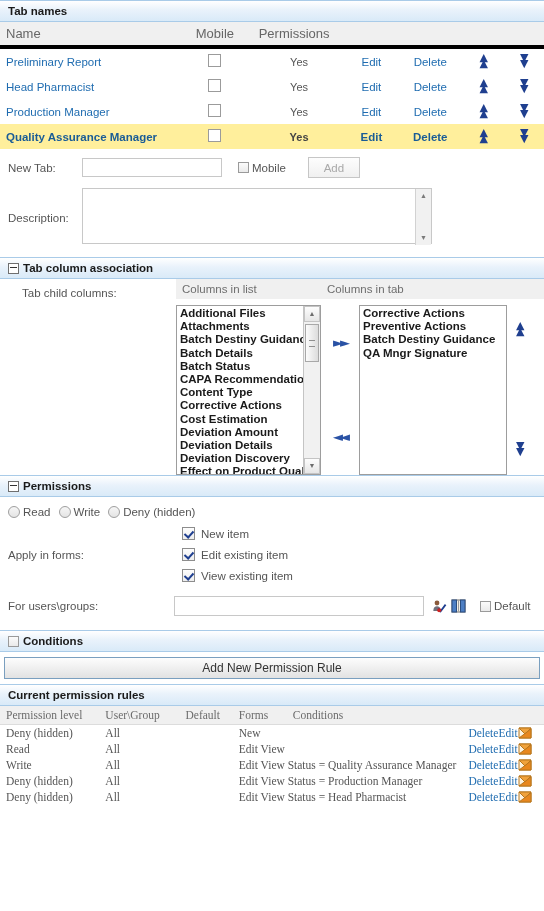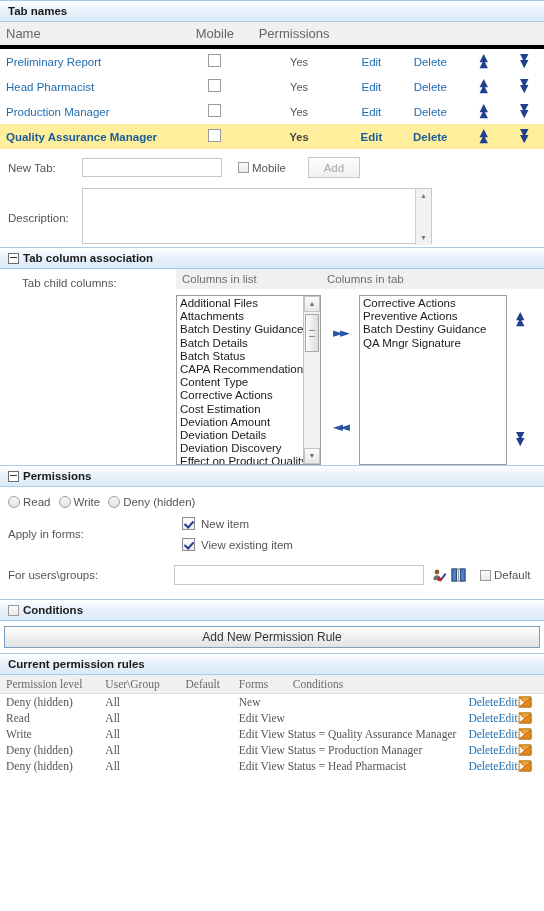--- a/index.html
+++ b/index.html
@@ -166,20 +166,21 @@
     font-size: 11.5px;
     padding: 4px 6px;
     box-sizing: border-box;
   }
   .lbox {
     border: 1px solid #9d9d9d;
     background: #fff;
     box-sizing: border-box;
     overflow: hidden;
     position: relative;
+    font-weight: bold;
   }
   .lbox .item {
     font-size: 11.5px;
     color: #1a1a1a;
     padding: 0 3px;
     line-height: 13.2px;
     white-space: nowrap;
     cursor: pointer;
   }
   .sbar {
@@ -340,21 +341,21 @@
   <span class="frm-label" style="width:74px;padding-top:2px">Description:</span>
   <div style="position:relative">
     <textarea class="ta" style="width: 350px; height: 56px; padding-right: 16px;" value=""></textarea>
     <div style="position:absolute;right:1px;top:1px;bottom:1px;width:15px;background:#f1f1f1;border-left:1px solid #d2d2d2">
       <div style="text-align:center;font-size:7px;color:#7a7a7a;line-height:14px">▲</div>
       <div style="position:absolute;bottom:0;width:100%;text-align:center;font-size:7px;color:#7a7a7a;line-height:14px">▼</div>
     </div>
   </div>
 </div>
 
-<div class="section-bar" style="margin-top:1px">
+<div class="section-bar" style="margin-top:11px">
   <span class="toggle-box"></span>
   <span>Tab column association</span>
 </div>
 
 <div style="position:relative;height:196px">
   <span class="frm-label" style="position:absolute;left:22px;top:8px">Tab child columns:</span>
 
   <div class="listhdr" style="position:absolute;left:176px;top:0;width:145px">Columns in list</div>
   <div class="listhdr" style="position:absolute;left:321px;top:0;width:223px;background:#f0f0f0">Columns in tab</div>
 
@@ -412,20 +413,24 @@
   <span class="radio"></span>
   <span class="opt-lbl">Deny (hidden)</span>
 </div>
 
 <div class="frm-row" style="padding-top:9px">
   <span class="frm-label" style="width:174px">Apply in forms:</span>
   <div>
     <div style="padding-bottom:8px">
       <span class="chk-on"></span>
       <span class="opt-lbl">New item</span>
+    </div>
+    <div style="padding-bottom:8px">
+      <span class="chk-on"></span>
+      <span class="opt-lbl">Edit existing item</span>
     </div>
     <div>
       <span class="chk-on"></span>
       <span class="opt-lbl">View existing item</span>
     </div>
   </div>
 </div>
 
 <div class="frm-row" style="align-items:center;padding-top:14px">
   <span class="frm-label" style="width:166px">For users\groups:</span>

